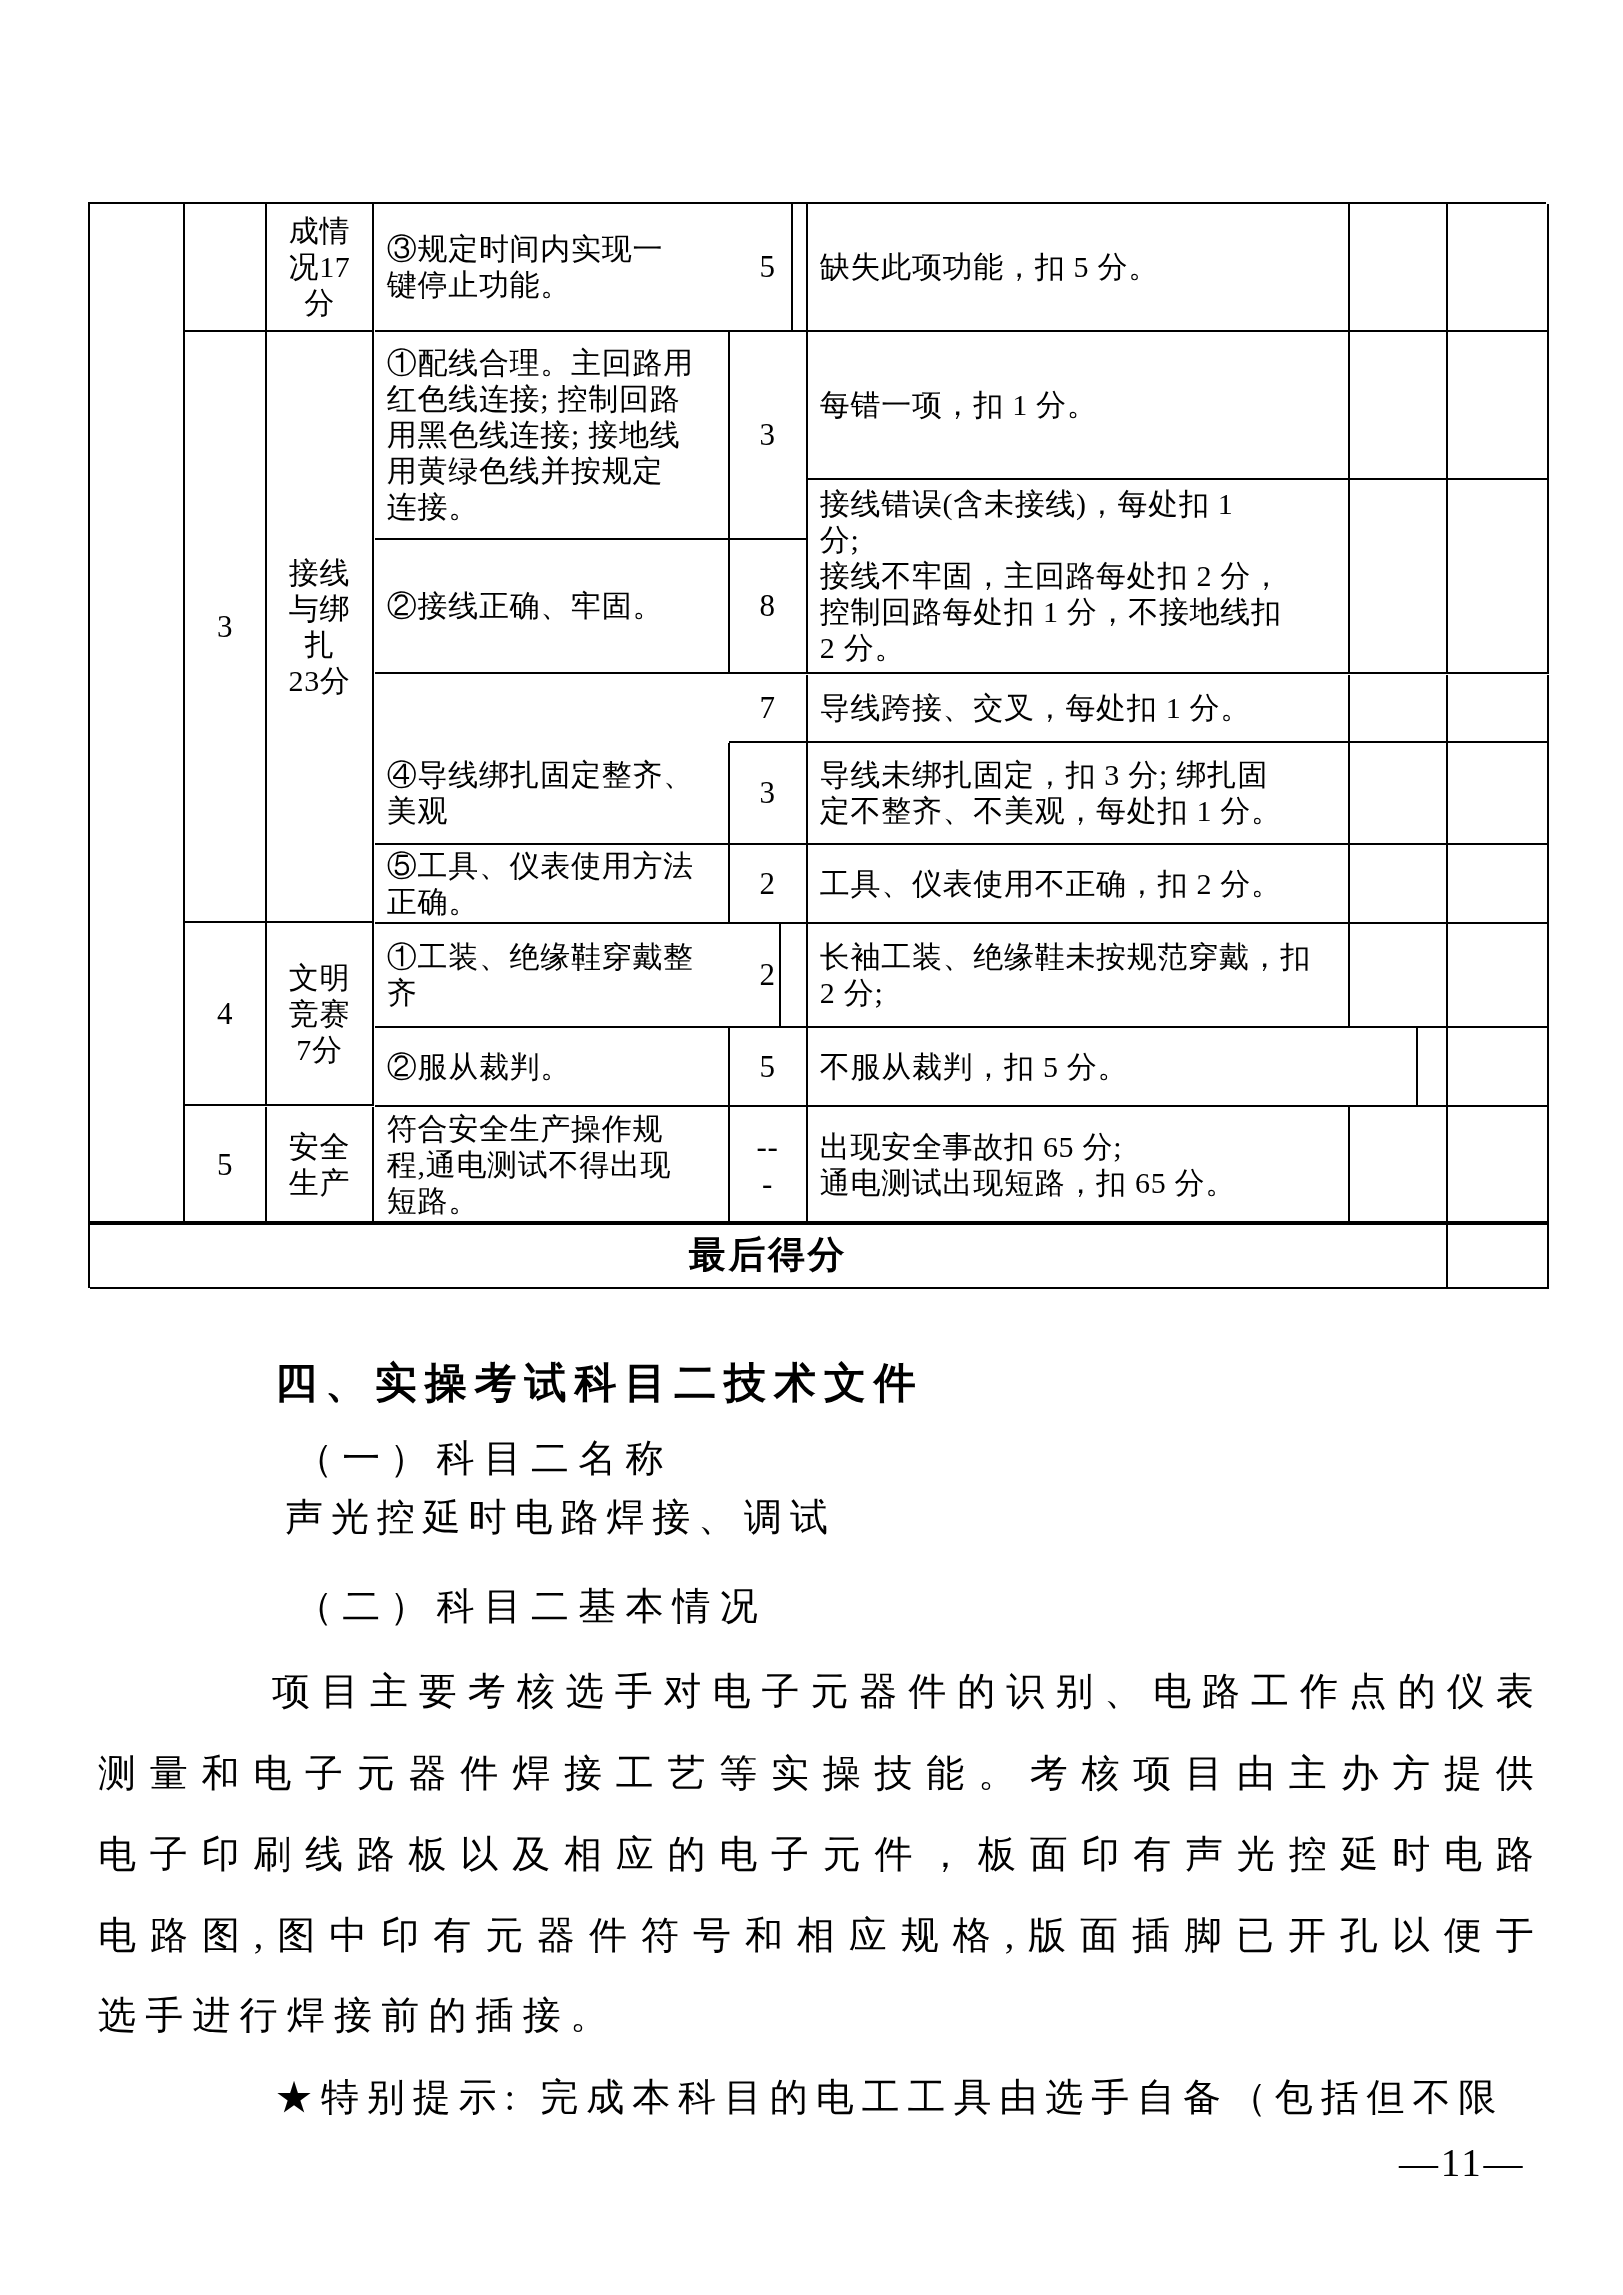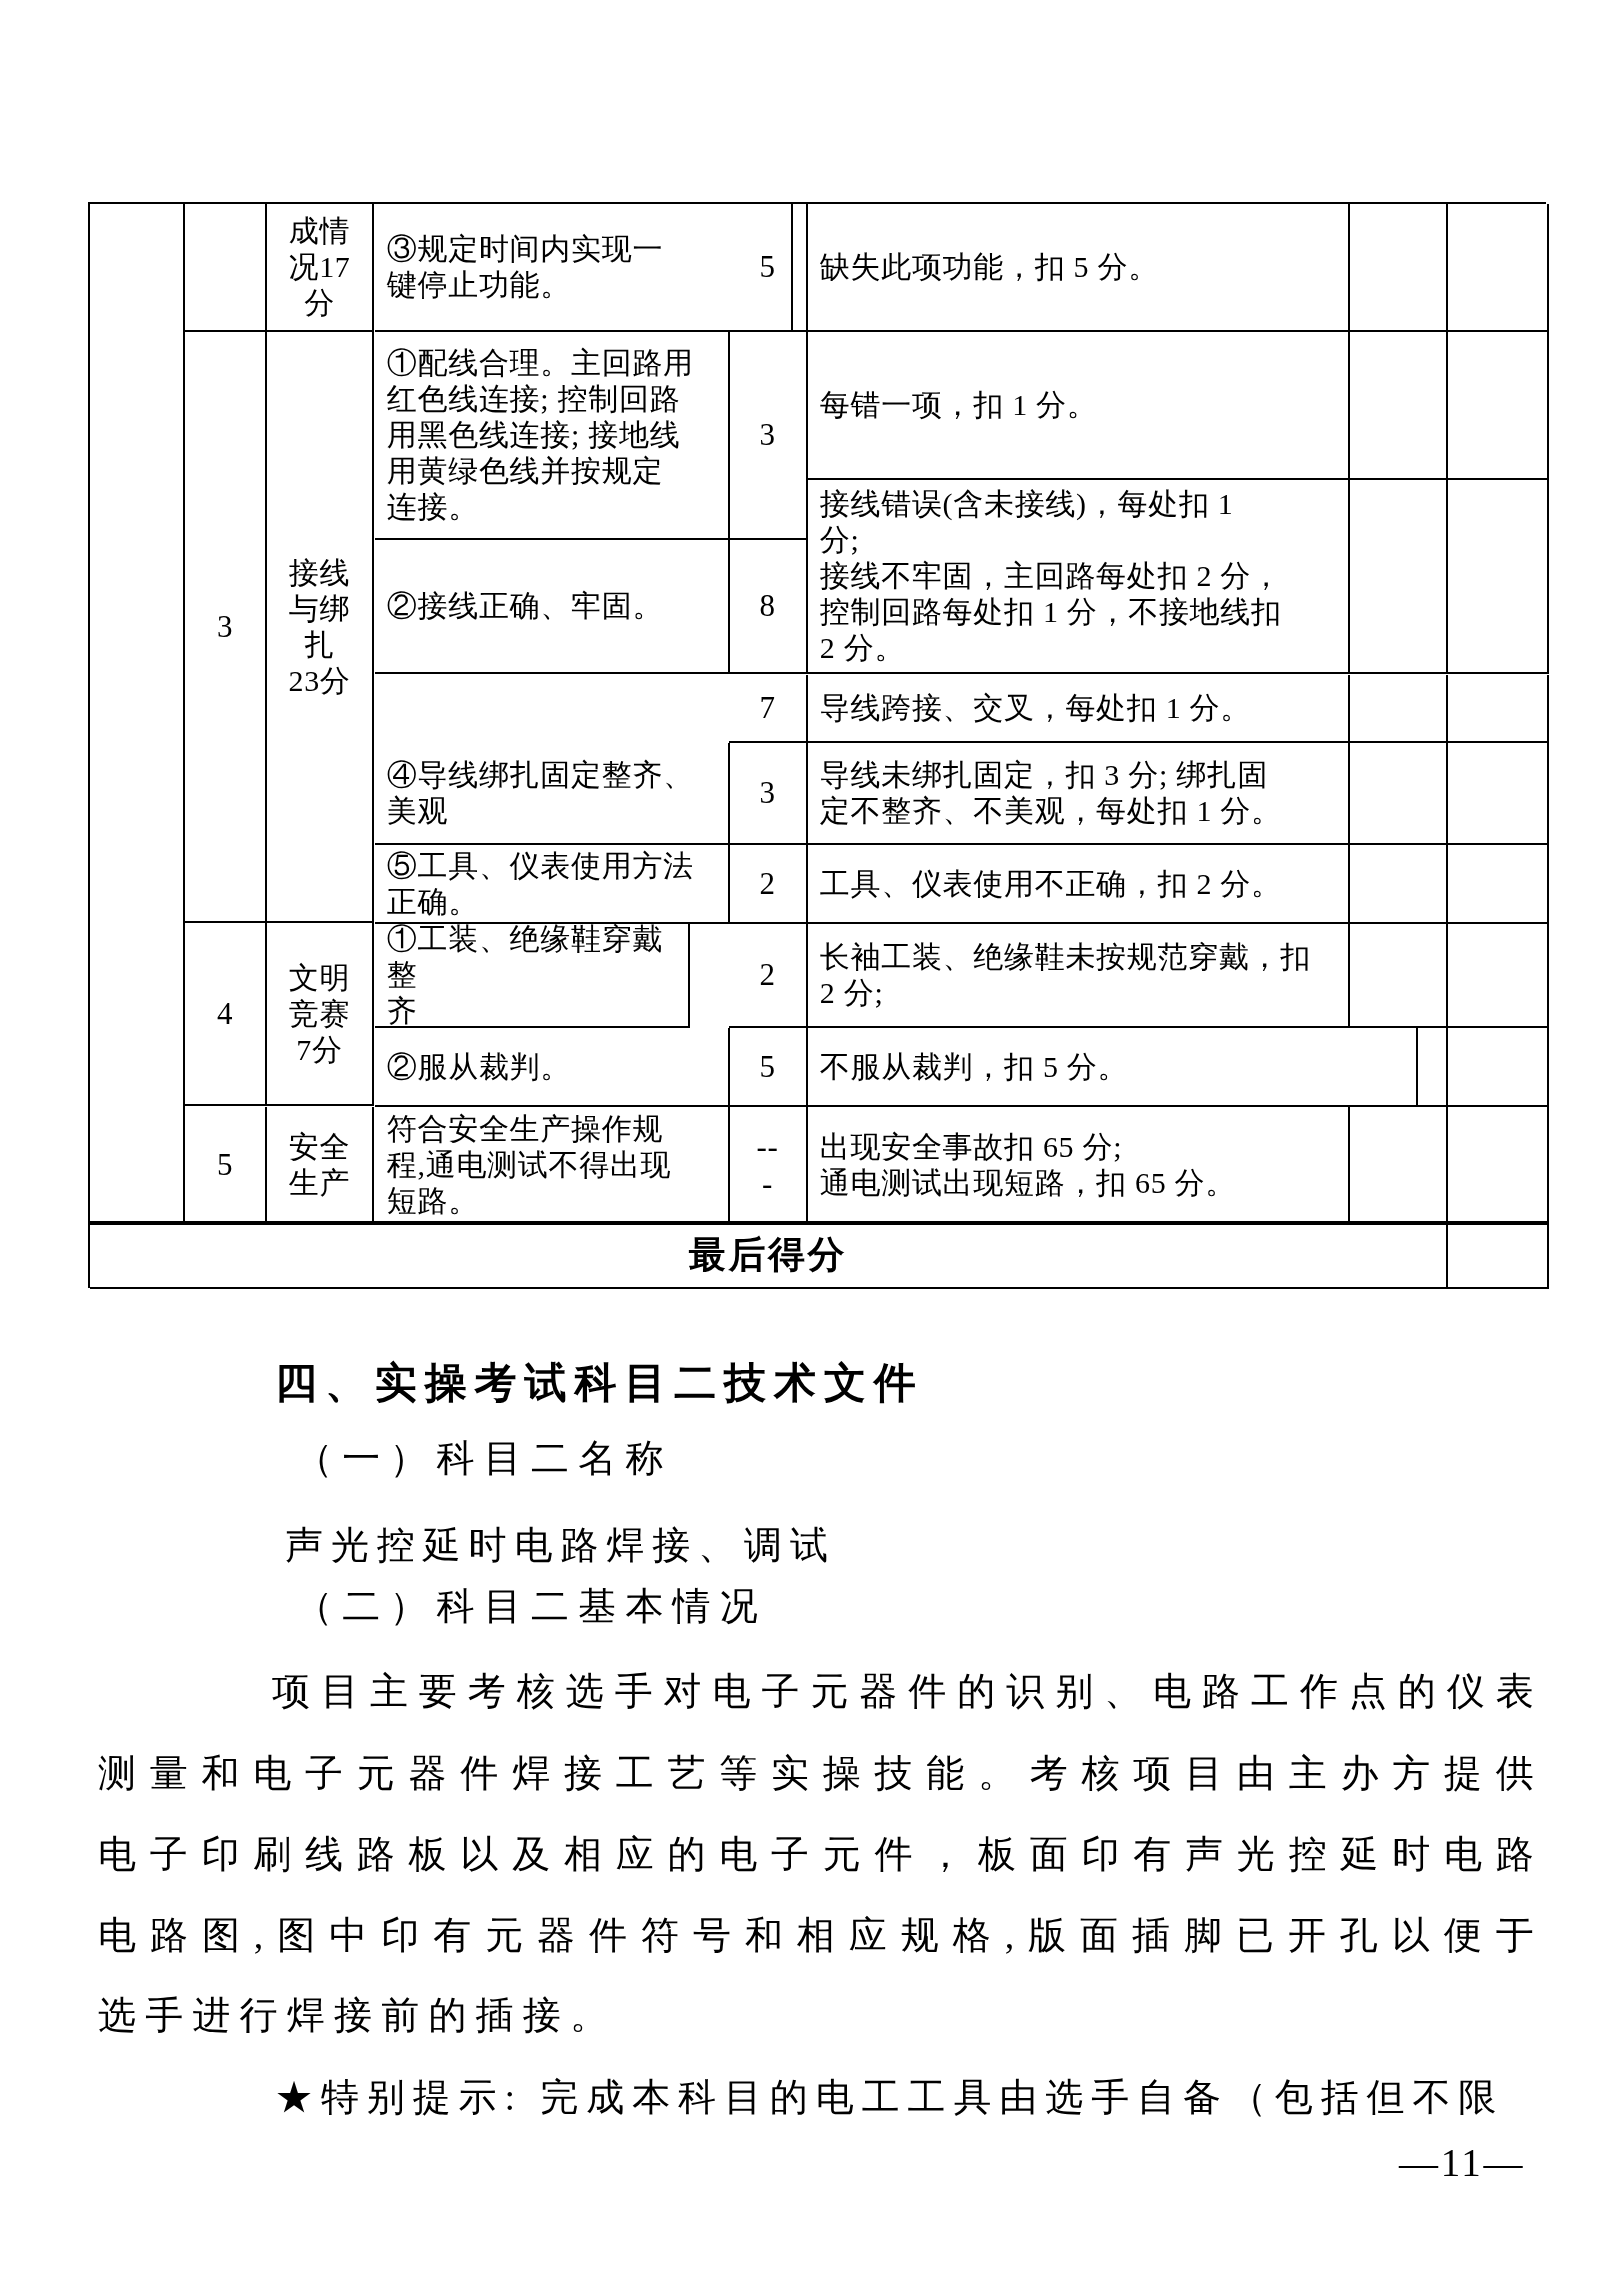--- a/index.html
+++ b/index.html
@@ -66,21 +66,21 @@
   <div class="cell txt" style="left:285px;top:128px;width:355px;height:208px">①配线合理。主回路用
 红色线连接; 控制回路
 用黑色线连接; 接地线
 用黄绿色线并按规定
 连接。</div>
   <div class="cell txt" style="left:285px;top:336px;width:355px;height:134px">②接线正确、牢固。</div>
   <div class="cell txt" style="left:285px;top:539px;width:355px;height:102px">④导线绑扎固定整齐、
 美观</div>
   <div class="cell txt" style="left:285px;top:641px;width:355px;height:79px">⑤工具、仪表使用方法
 正确。</div>
-  <div class="cell txt" style="left:285px;top:719px;width:315px;height:105px">①工装、绝缘鞋穿戴整
+  <div class="cell txt" style="left:285px;top:719px;width:406px;height:105px">①工装、绝缘鞋穿戴整
 齐</div>
   <div class="cell txt" style="left:285px;top:824px;width:355px;height:79px">②服从裁判。</div>
   <div class="cell txt" style="left:285px;top:903px;width:355px;height:118px">符合安全生产操作规
 程,通电测试不得出现
 短路。</div>
 
   <div class="cell ctr num" style="left:639px;top:0;width:79px;height:128px">5</div>
   <div class="cell ctr num" style="left:639px;top:128px;width:79px;height:208px">3</div>
   <div class="cell ctr num" style="left:639px;top:336px;width:79px;height:134px">8</div>
   <div class="cell ctr num" style="left:639px;top:471px;width:79px;height:68px">7</div>
@@ -131,21 +131,21 @@
   <div class="cell ctr footer" style="left:0;top:1020px;width:1358px;height:65px">最后得分</div>
   <div class="cell ctr" style="left:1358px;top:1020px;width:101px;height:65px"></div>
 
   <div class="thickline"></div>
 </div>
 
 <div class="abs h-main" style="left:275px;top:1355px;">四、实操考试科目二技术文件</div>
 
 <div class="abs h-sub" style="left:295px;top:1433px;">（一）科目二名称</div>
 
-<div class="abs h-sub" style="left:285px;top:1492px;letter-spacing:7.9px;margin-top:28px;">声光控延时电路焊接、调试</div>
+<div class="abs h-sub" style="left:285px;top:1492px;letter-spacing:7.9px;">声光控延时电路焊接、调试</div>
 
 <div class="abs h-sub" style="left:295px;top:1581px;">（二）科目二基本情况</div>
 
 <div class="abs body-line just" style="left:272px;top:1666px;width:1263px;">项目主要考核选手对电子元器件的识别、电路工作点的仪表</div>
 <div class="abs body-line just" style="left:98px;top:1748px;width:1437px;">测量和电子元器件焊接工艺等实操技能。考核项目由主办方提供</div>
 <div class="abs body-line just" style="left:98px;top:1829px;width:1437px;">电子印刷线路板以及相应的电子元件，板面印有声光控延时电路</div>
 <div class="abs body-line just" style="left:98px;top:1910px;width:1437px;">电路图,图中印有元器件符号和相应规格,版面插脚已开孔以便于</div>
 <div class="abs body-line" style="left:98px;top:1990px;">选手进行焊接前的插接。</div>
 <div class="abs body-line" style="left:275px;top:2072px;letter-spacing:7.9px;">★特别提示: 完成本科目的电工工具由选手自备（包括但不限</div>
 

